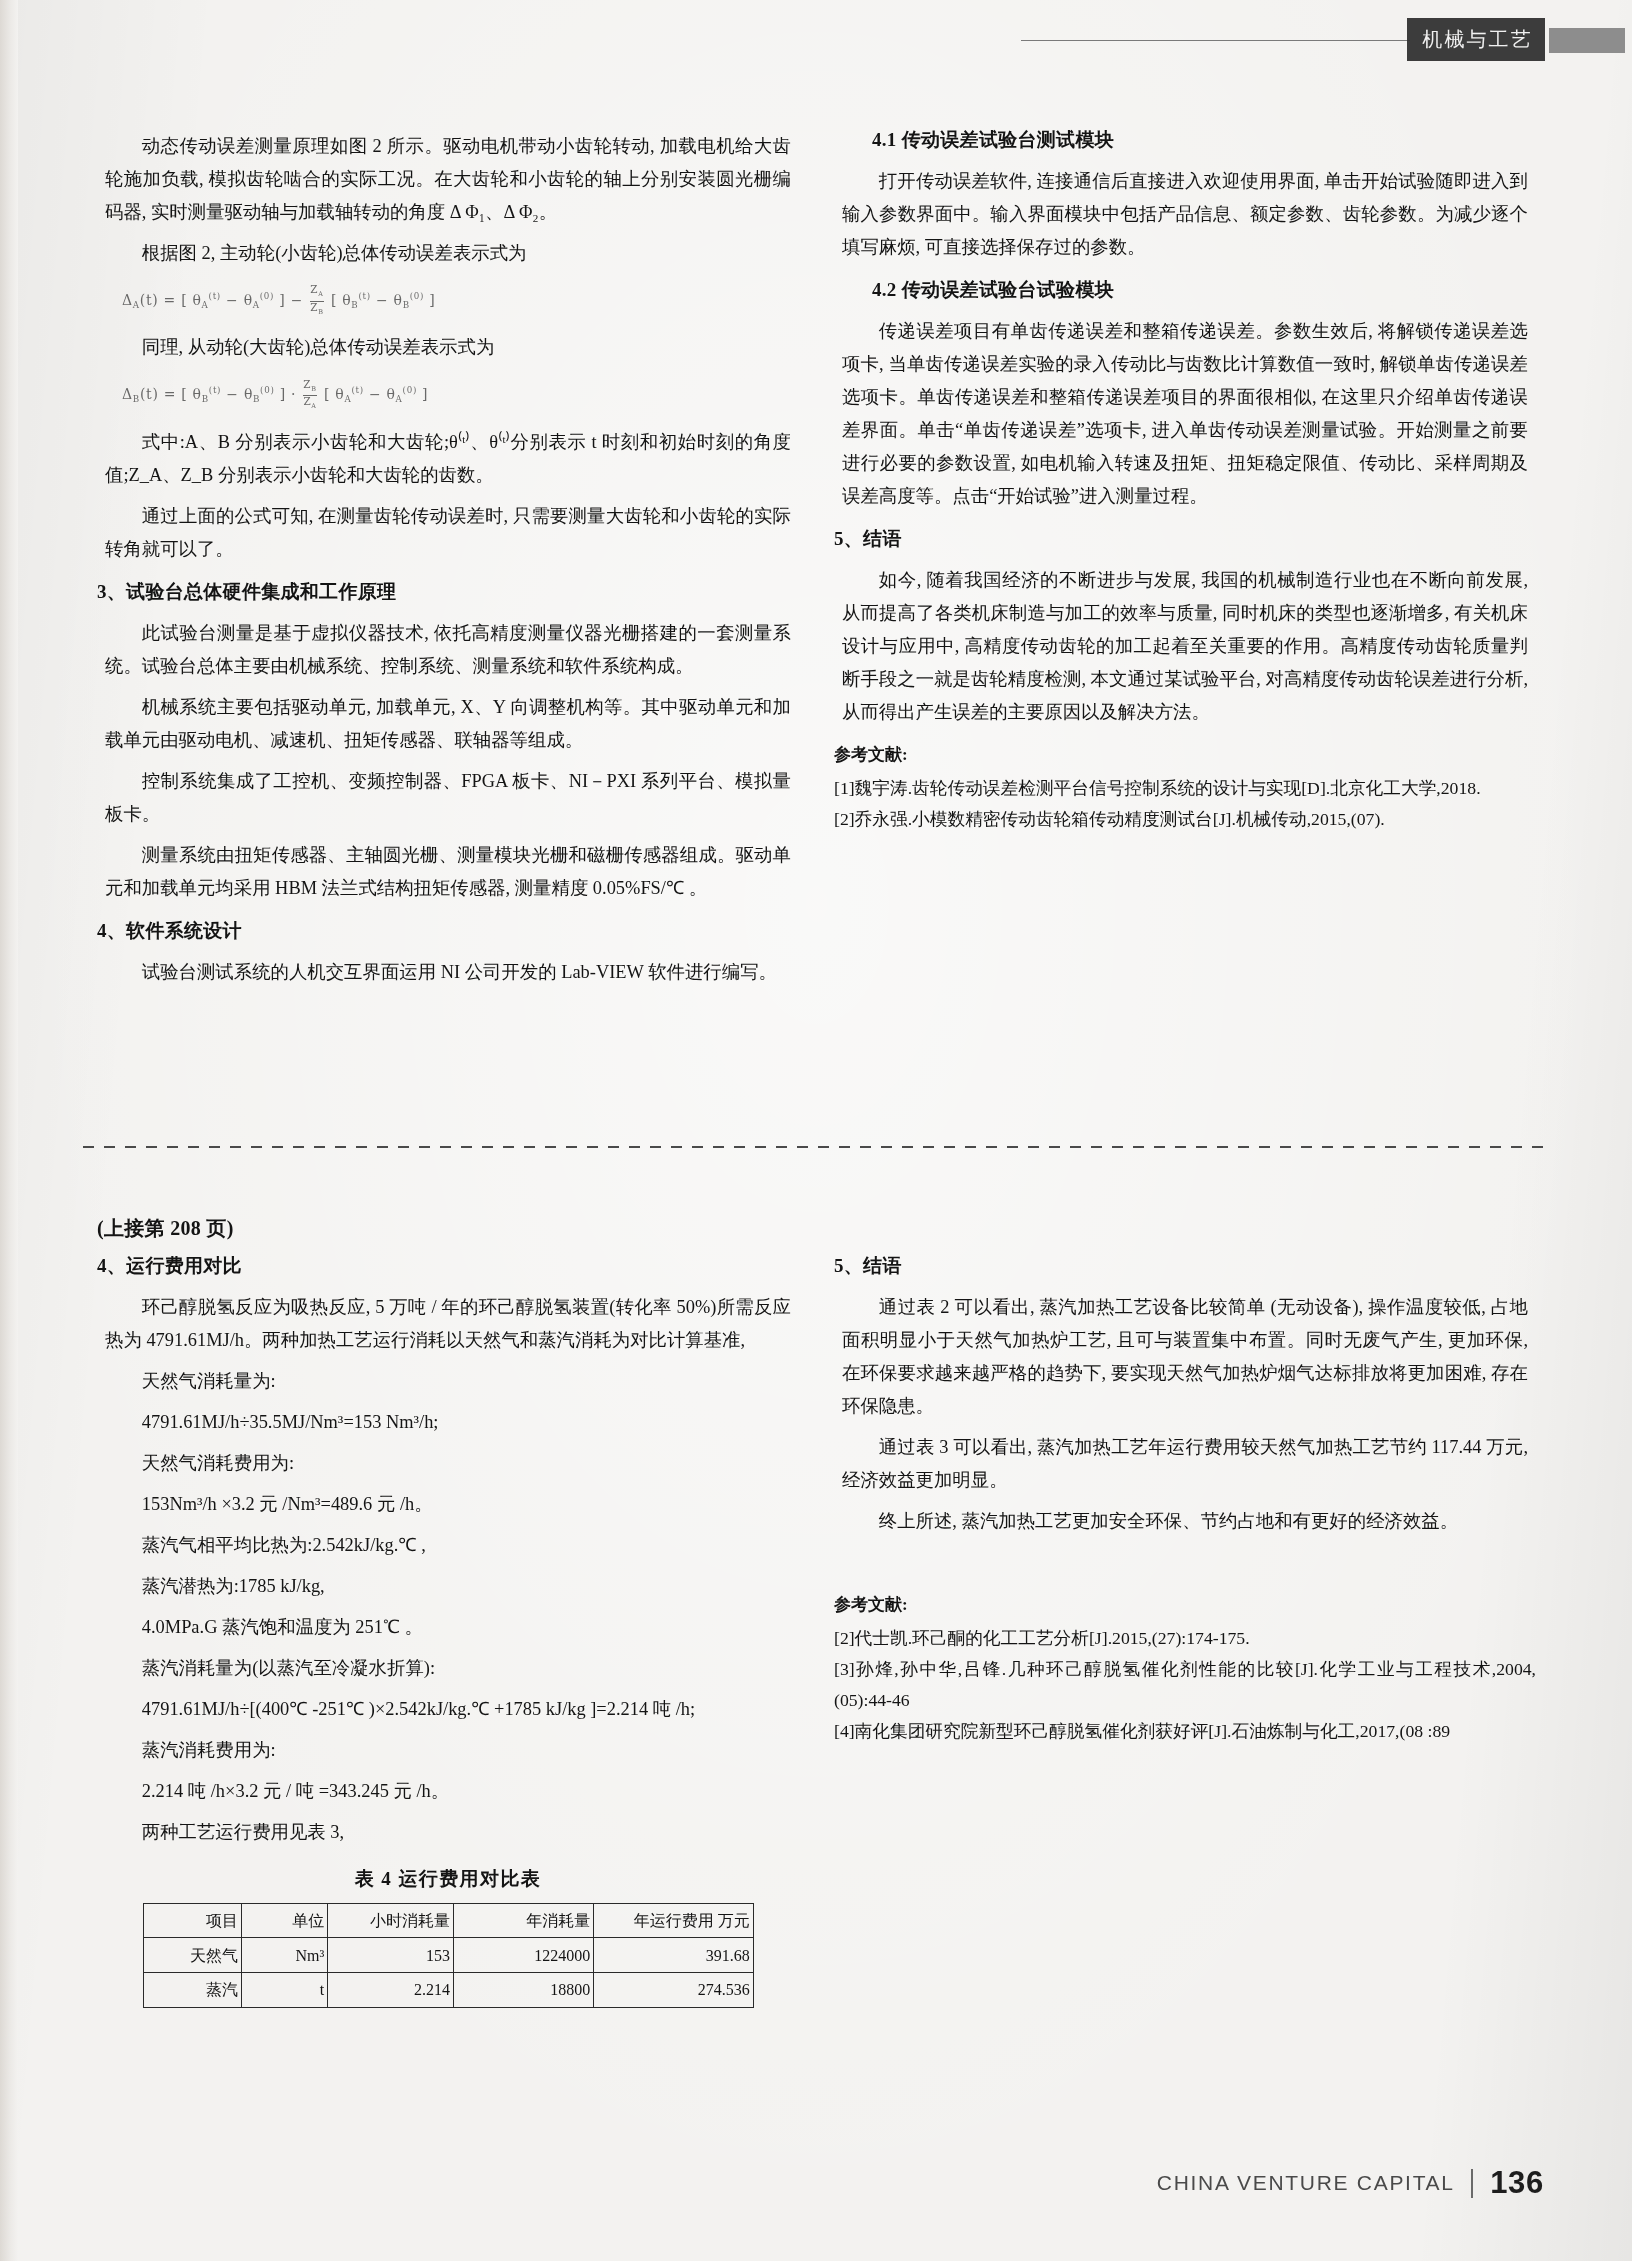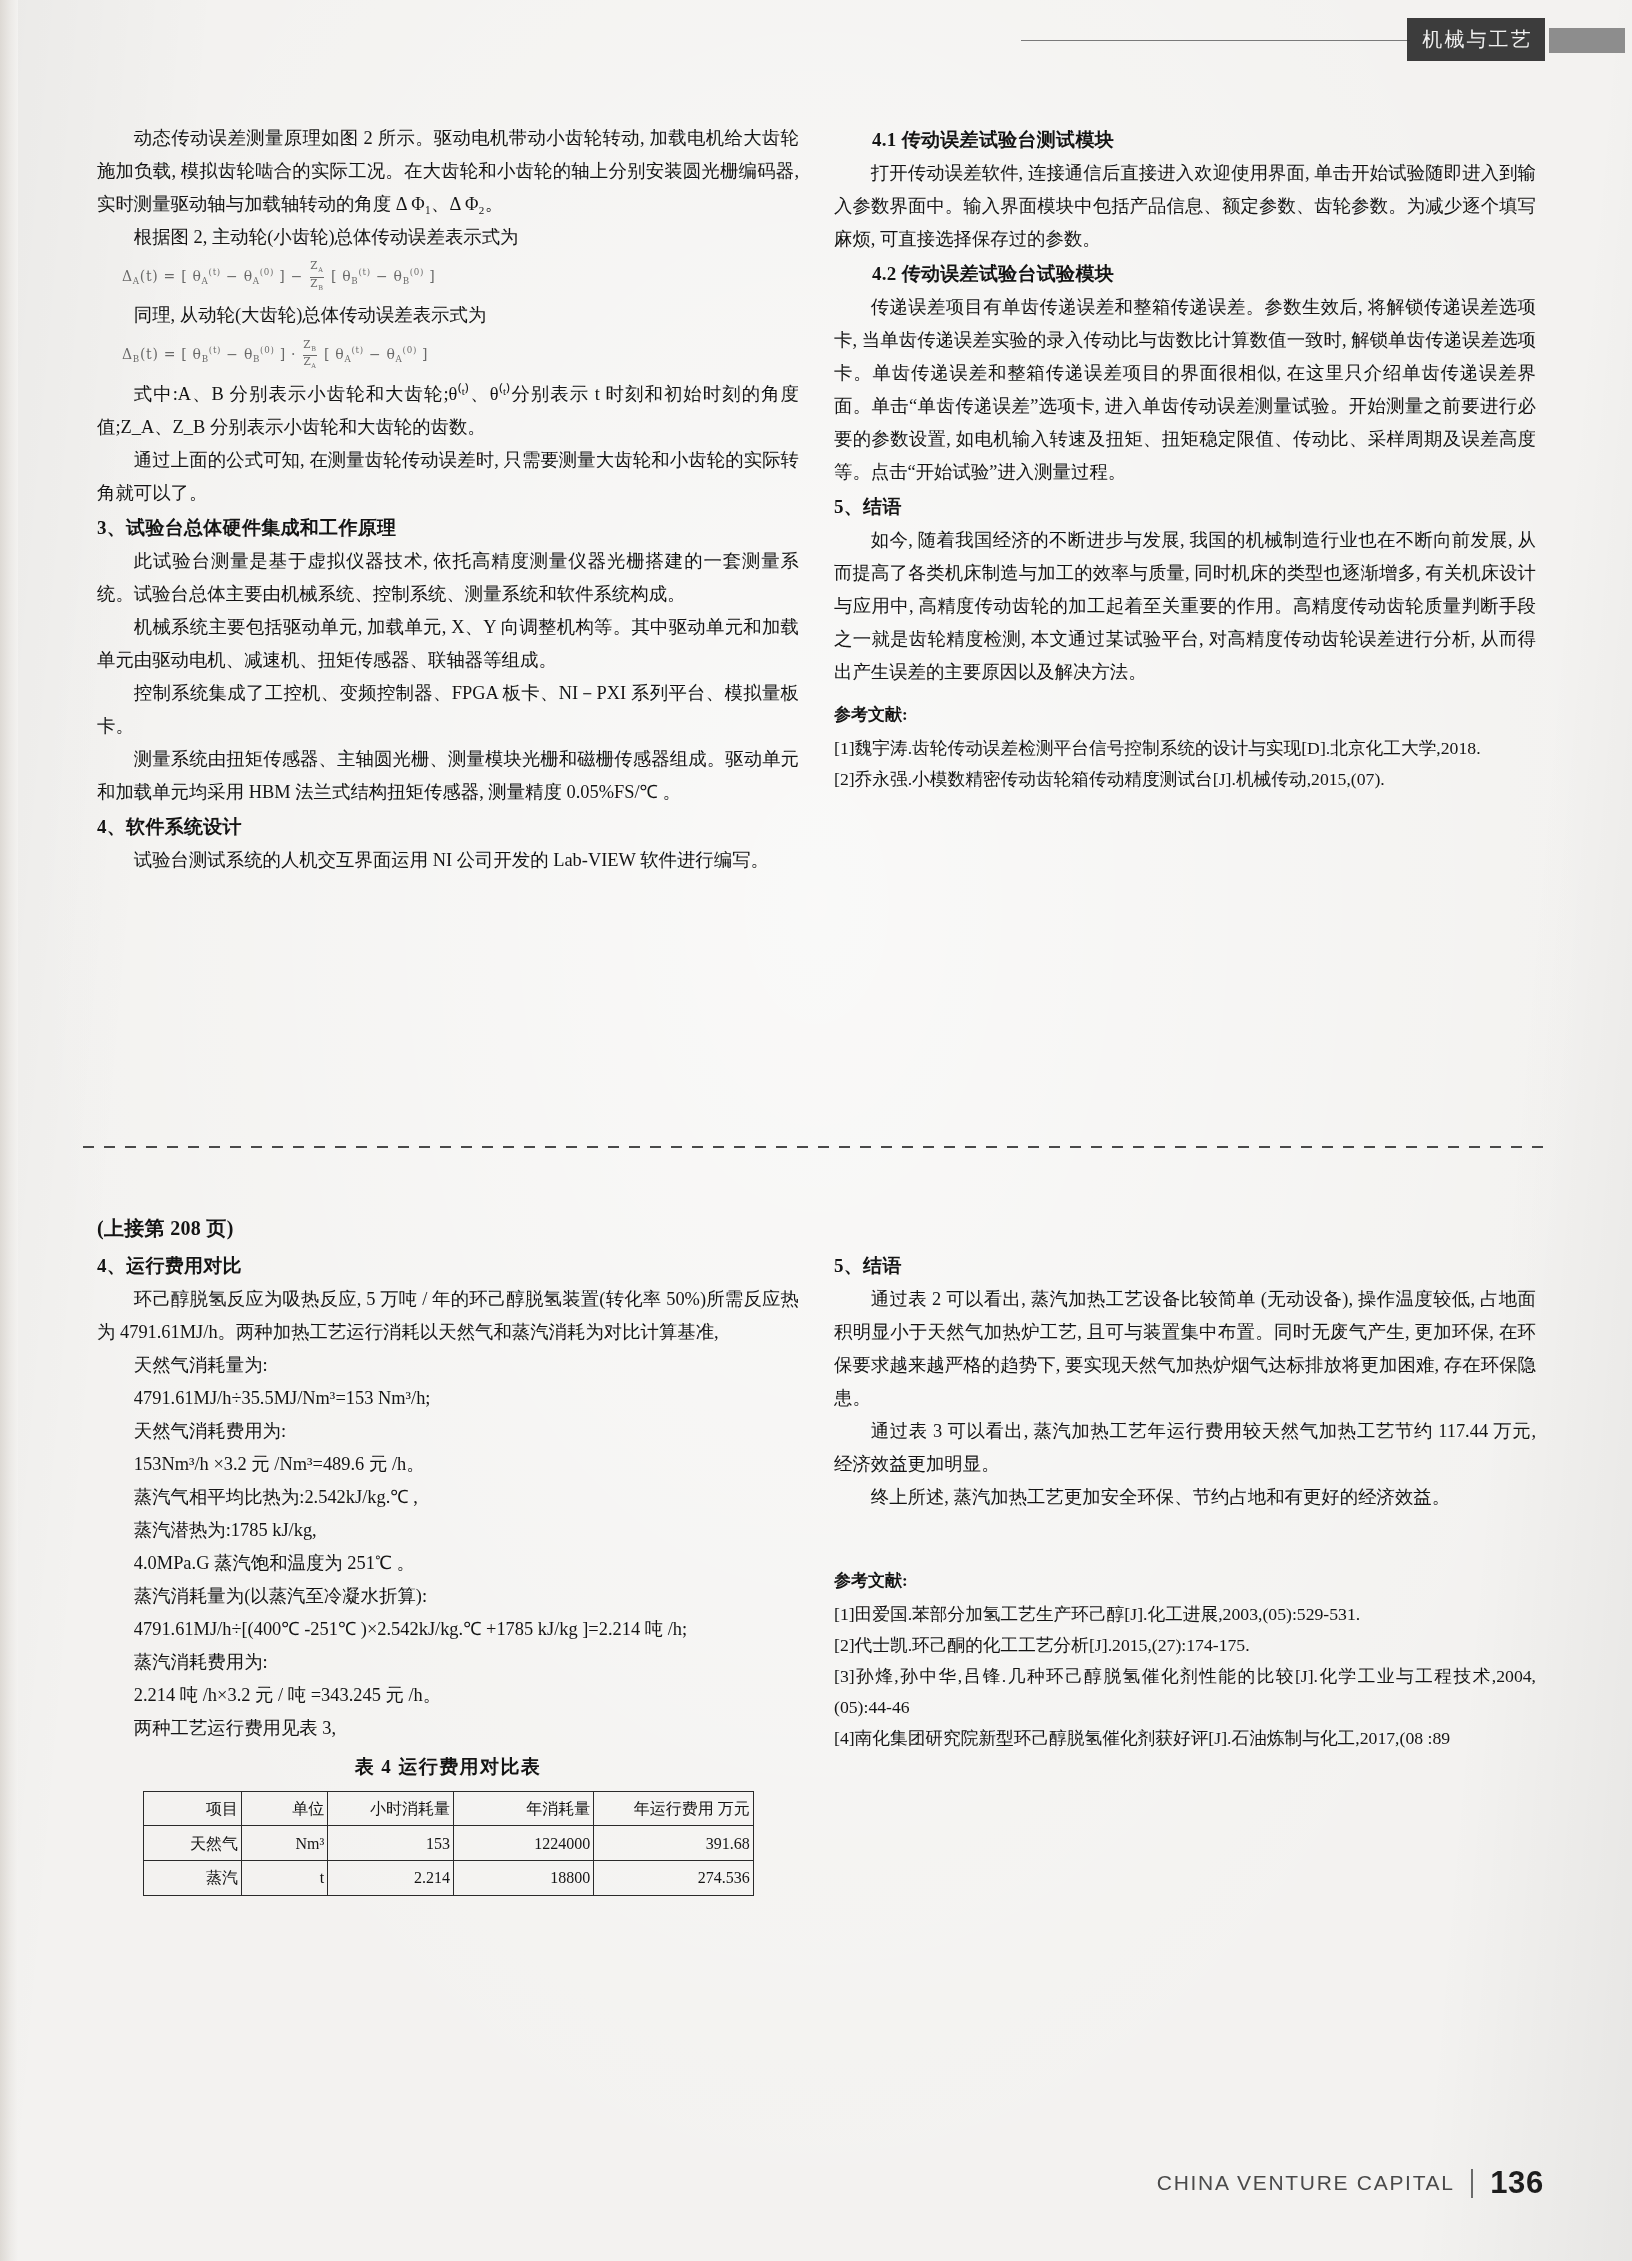--- a/index.html
+++ b/index.html
@@ -86,21 +86,21 @@
     line-height: 33px;
     text-align: justify;
     color: #141414;
   }
   .col.left  { left: 97px;  top: 122px; }
   .col.right { left: 834px; top: 122px; }
 
   .col.lower-left  { left: 97px;  top: 1209px; }
   .col.lower-right { left: 834px; top: 1209px; }
 
-  p { margin: 0; }
+  p { margin: 8px; }
   p.ind { text-indent: 2em; }
 
   h3.sec {
     margin: 0;
     font-size: 19px;
     font-weight: bold;
     line-height: 35px;
     letter-spacing: 0.3px;
   }
   h3.sec.ind { text-indent: 2em; }
@@ -330,21 +330,20 @@
     </table>
   </div>
 
   <div class="col lower-right">
     <h3 class="sec" style="margin-top:39px">5、结语</h3>
     <p class="ind">通过表 2 可以看出, 蒸汽加热工艺设备比较简单 (无动设备), 操作温度较低, 占地面积明显小于天然气加热炉工艺, 且可与装置集中布置。同时无废气产生, 更加环保, 在环保要求越来越严格的趋势下, 要实现天然气加热炉烟气达标排放将更加困难, 存在环保隐患。</p>
     <p class="ind">通过表 3 可以看出, 蒸汽加热工艺年运行费用较天然气加热工艺节约 117.44 万元, 经济效益更加明显。</p>
     <p class="ind">终上所述, 蒸汽加热工艺更加安全环保、节约占地和有更好的经济效益。</p>
 
     <div class="ref-title" style="margin-top:49px">参考文献:</div>
-    <div class="ref-item">[1]田爱国.苯部分加氢工艺生产环己醇[J].化工进展,2003,(05):529-531.</div>
     <div class="ref-item">[2]代士凯.环己酮的化工工艺分析[J].2015,(27):174-175.</div>
     <div class="ref-item">[3]孙烽,孙中华,吕锋.几种环己醇脱氢催化剂性能的比较[J].化学工业与工程技术,2004,(05):44-46</div>
     <div class="ref-item">[4]南化集团研究院新型环己醇脱氢催化剂获好评[J].石油炼制与化工,2017,(08 :89</div>
   </div>
 
   <div class="footer">
     <span class="footer-name">CHINA VENTURE CAPITAL</span>
     <span class="footer-bar"></span>
     <span class="footer-page">136</span>
   </div>

